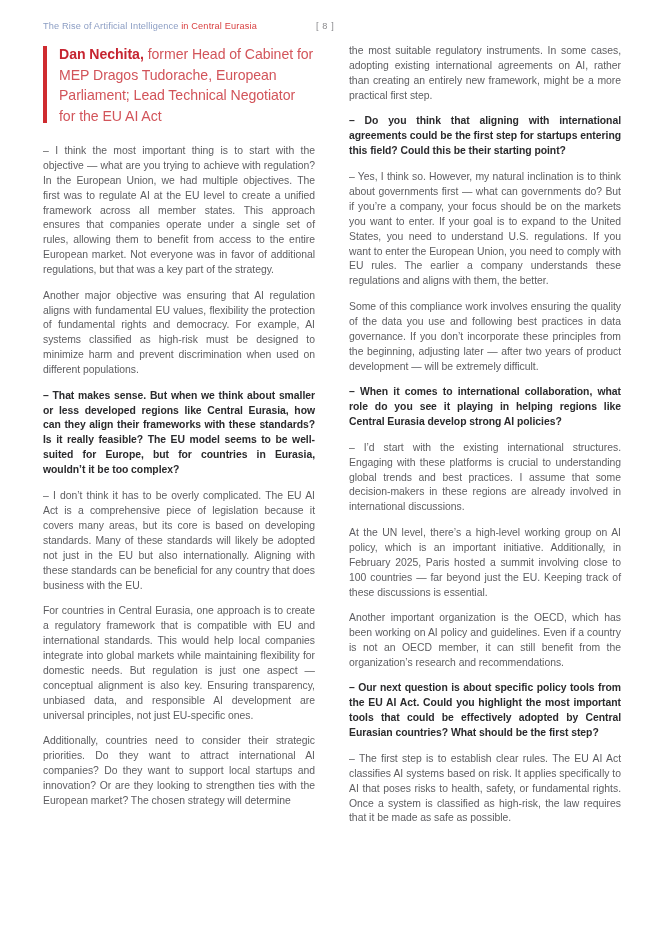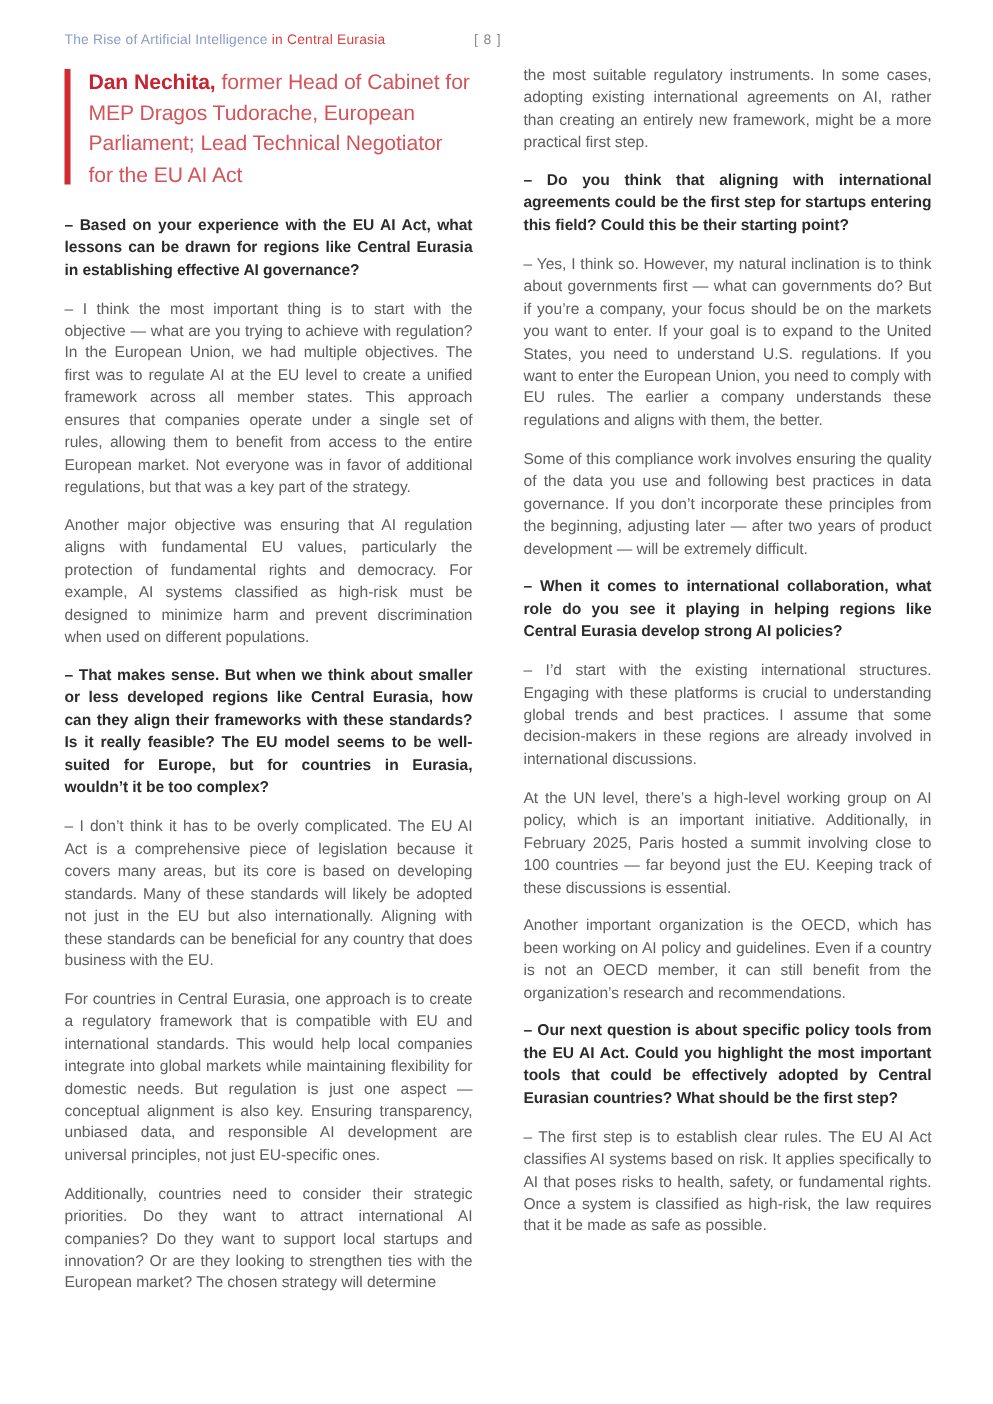--- a/index.html
+++ b/index.html
@@ -118,23 +118,22 @@
   </div>
 
   <div class="columns">
 
     <div class="col">
       <div class="lead-block">
         <div class="lead-rule"></div>
         <div class="lead-text"><span class="lead-name">Dan Nechita,</span><span> former Head of Cabinet for MEP Dragos Tudorache, European Parliament; Lead Technical Negotiator for the EU AI Act</span></div>
       </div>
       <div>
-          <p class="question">– Based on your experience with the EU AI Act, what lessons can be drawn for regions like Central Eurasia in establishing effective AI governance?</p>
           <p class="">– I think the most important thing is to start with the objective — what are you trying to achieve with regulation? In the European Union, we had multiple objectives. The first was to regulate AI at the EU level to create a unified framework across all member states. This approach ensures that companies operate under a single set of rules, allowing them to benefit from access to the entire European market. Not everyone was in favor of additional regulations, but that was a key part of the strategy.</p>
-          <p class="">Another major objective was ensuring that AI regulation aligns with fundamental EU values, particularly the protection of fundamental rights and democracy. For example, AI systems classified as high-risk must be designed to minimize harm and prevent discrimination when used on different populations.</p>
+          <p class="">Another major objective was ensuring that AI regulation aligns with fundamental EU values, flexibility the protection of fundamental rights and democracy. For example, AI systems classified as high-risk must be designed to minimize harm and prevent discrimination when used on different populations.</p>
           <p class="question">– That makes sense. But when we think about smaller or less developed regions like Central Eurasia, how can they align their frameworks with these standards? Is it really feasible? The EU model seems to be well-suited for Europe, but for countries in Eurasia, wouldn’t it be too complex?</p>
           <p class="">– I don’t think it has to be overly complicated. The EU AI Act is a comprehensive piece of legislation because it covers many areas, but its core is based on developing standards. Many of these standards will likely be adopted not just in the EU but also internationally. Aligning with these standards can be beneficial for any country that does business with the EU.</p>
           <p class="">For countries in Central Eurasia, one approach is to create a regulatory framework that is compatible with EU and international standards. This would help local companies integrate into global markets while maintaining flexibility for domestic needs. But regulation is just one aspect — conceptual alignment is also key. Ensuring transparency, unbiased data, and responsible AI development are universal principles, not just EU-specific ones.</p>
           <p class="last">Additionally, countries need to consider their strategic priorities. Do they want to attract international AI companies? Do they want to support local startups and innovation? Or are they looking to strengthen ties with the European market? The chosen strategy will determine</p>
         </div>
     </div>
 
     <div class="col">
       <div>
           <p class="">the most suitable regulatory instruments. In some cases, adopting existing international agreements on AI, rather than creating an entirely new framework, might be a more practical first step.</p>

